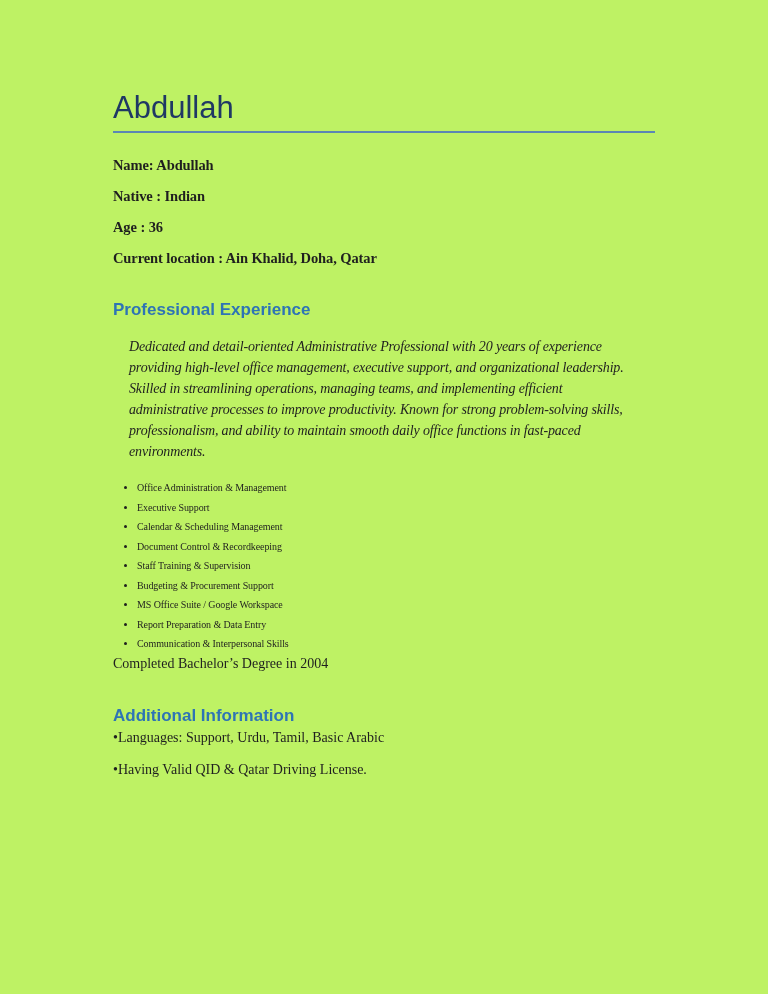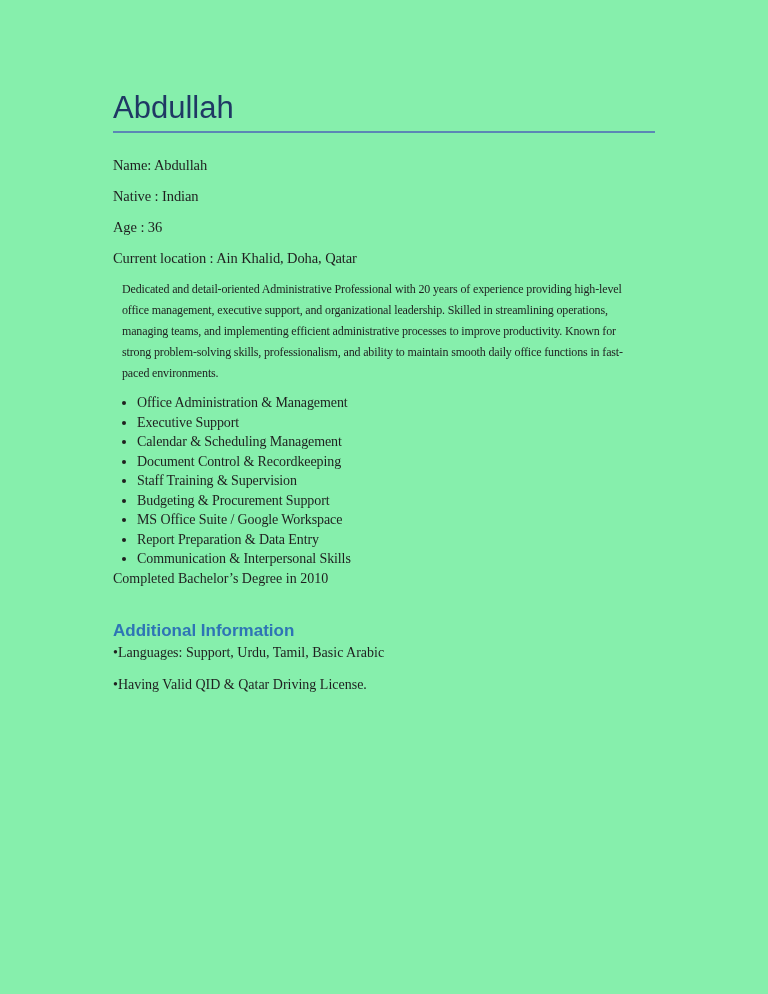--- a/index.html
+++ b/index.html
@@ -5,21 +5,21 @@
   html, body {
     margin: 0;
     padding: 0;
     background: #ffffff;
   }
   .page {
     position: relative;
     width: 768px;
     height: 994px;
     box-sizing: border-box;
-    background: #86efac;
+    background: #bef264;
     padding: 90px 113px 0 113px;
     overflow: hidden;
     font-family: "Liberation Serif", serif;
     color: #1f1f1f;
   }
   .title {
     font-family: "Liberation Sans", sans-serif;
     font-weight: 400;
     font-size: 31px;
     line-height: 36px;
@@ -29,52 +29,54 @@
     border-bottom: 2px solid #5b87b5;
   }
   .contact {
     margin-top: 22px;
   }
   .contact p {
     font-size: 14.5px;
     line-height: 21px;
     margin: 0 0 10px 0;
     letter-spacing: -0.1px;
+    font-weight: bold;
   }
   .email-link {
     color: #2e5fa3;
     text-decoration: underline;
     cursor: pointer;
   }
   h2.section-heading {
     font-family: "Liberation Sans", sans-serif;
     font-weight: 700;
     font-size: 17px;
     line-height: 21px;
     color: #2e74b5;
     margin: 0 0 2px 0;
   }
   .h2-pe   { margin-top: 30px !important; }
   .h2-cs   { margin-top: 33px !important; }
   .h2-edu  { margin-top: 39px !important; }
   .h2-add  { margin-top: 31px !important; }
   .body-par {
-    font-size: 12px;
+    font-size: 14px;
     line-height: 21px;
     letter-spacing: -0.15px;
-    margin: 9px;
+    margin: 16px;
     max-width: 555px;
+    font-style: italic;
   }
   ul.skills {
     list-style: disc;
     margin: 2px 0 0 0;
     padding-left: 24px;
   }
   ul.skills li {
-    font-size: 14px;
+    font-size: 10px;
     line-height: 19.5px;
     letter-spacing: -0.1px;
   }
   .edu-text {
     font-size: 14px;
     line-height: 20px;
     margin: 0;
   }
   .add-line {
     font-size: 14px;
@@ -89,33 +91,34 @@
 
   <h1 class="title">Abdullah</h1>
 
   <div class="contact">
     <p>Name: Abdullah</p>
     <p>Native : Indian</p>
     <p>Age : 36</p>
     <p>Current location : Ain Khalid, Doha, Qatar</p>
   </div>
 
+  <h2 class="section-heading h2-pe">Professional Experience</h2>
   <p class="body-par">Dedicated and detail-oriented Administrative Professional with 20 years of experience providing high-level office management, executive support, and organizational leadership. Skilled in streamlining operations, managing teams, and implementing efficient administrative processes to improve productivity. Known for strong problem-solving skills, professionalism, and ability to maintain smooth daily office functions in fast-paced environments.</p>
 
   <ul class="skills">
     <li>Office Administration &amp; Management</li>
     <li>Executive Support</li>
     <li>Calendar &amp; Scheduling Management</li>
     <li>Document Control &amp; Recordkeeping</li>
     <li>Staff Training &amp; Supervision</li>
     <li>Budgeting &amp; Procurement Support</li>
     <li>MS Office Suite / Google Workspace</li>
     <li>Report Preparation &amp; Data Entry</li>
     <li>Communication &amp; Interpersonal Skills</li>
   </ul>
 
-  <p class="edu-text">Completed Bachelor’s Degree in 2010</p>
+  <p class="edu-text">Completed Bachelor’s Degree in 2004</p>
 
   <h2 class="section-heading h2-add">Additional Information</h2>
   <p class="add-line">•Languages: Support, Urdu, Tamil, Basic Arabic</p>
   <p class="add-line">•Having Valid QID &amp; Qatar Driving License.</p>
 
 </div>
 
 </body></html>

